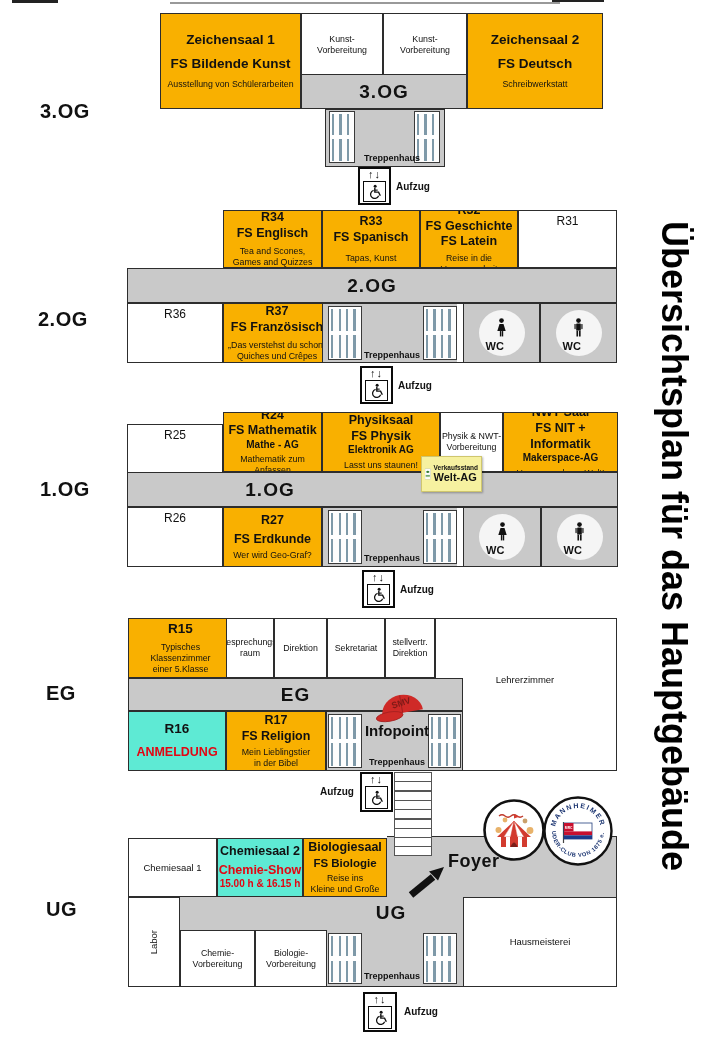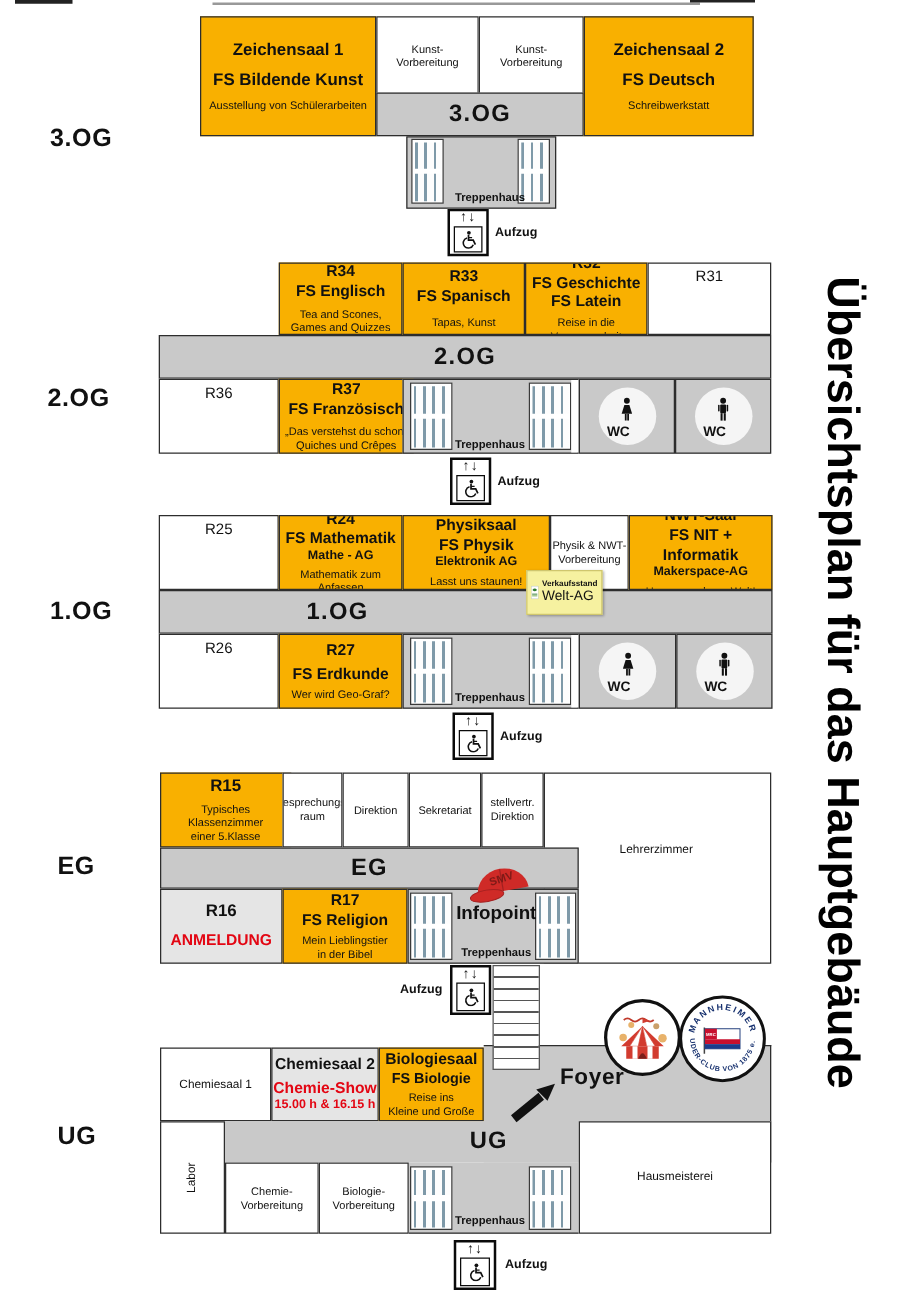--- a/index.html
+++ b/index.html
@@ -6,21 +6,21 @@
   .plan{position:relative;width:720px;height:1040px;background:#fff;overflow:hidden;
         font-family:"Liberation Sans","DejaVu Sans",sans-serif;color:#111}
   .abs{position:absolute;box-sizing:border-box}
   .room{position:absolute;box-sizing:border-box;border:1.2px solid #2d2d2d;
         display:flex;flex-direction:column;align-items:center;justify-content:center;
         text-align:center;line-height:1.25;overflow:hidden}
   .topalign{justify-content:flex-start;padding-top:3px}
   .orange{background:#F9B000}
   .white{background:#ffffff}
   .gray{background:#C9C9C9}
-  .yellow{background:#e5e5e5}
+  .yellow{background:#5eead4}
   .gplain{background:#C9C9C9;border:none}
   .wgap{background:#fff}
   .b14{font-weight:bold;font-size:13.5px}
   .b13{font-weight:bold;font-size:12.5px}
   .b12{font-weight:bold;font-size:11.5px}
   .b11{font-weight:bold;font-size:10px}
   .n9{font-size:8.8px}
   .n10{font-size:9.5px}
   .mt3{margin-top:3px}.mt5{margin-top:5px}.mt7{margin-top:7px}
   .red{color:#E30613}
@@ -41,21 +41,21 @@
   .elab{position:absolute;font-weight:bold;font-size:10px}
   .wc-circle{width:46px;height:46px;border-radius:50%;background:#f5f5f5;position:relative;
              display:flex;align-items:flex-start;justify-content:center;padding-top:3px;
              box-sizing:border-box}
   .wc-t{position:absolute;bottom:2px;left:7px;font-weight:bold;font-size:11px}
   .sticker{position:absolute;box-sizing:border-box;background:#F6F1A0;border:1px solid #cfc66e;
            display:flex;align-items:center;gap:3px;padding:2px 3px;z-index:8;
            box-shadow:1px 1px 2px rgba(0,0,0,.3)}
   .sticker .col{display:flex;flex-direction:column;align-items:flex-start;line-height:1.15}
   .sticker .s1{font-size:6.5px;font-weight:bold}
-  .sticker .s2{font-size:11px;font-weight:normal}
+  .sticker .s2{font-size:11px;font-weight:bold}
   .vtitle{position:absolute;left:628px;top:156px;width:92px;height:780px;
           writing-mode:vertical-rl;font-weight:800;font-size:36px;white-space:nowrap;
           display:flex;align-items:center;justify-content:center;color:#000}
   .vtext{writing-mode:vertical-rl;transform:rotate(180deg);font-size:9.5px}
   .stairdown{position:absolute;background:repeating-linear-gradient(180deg,#fff 0 8px,#555 8px 9.3px);
              border:1px solid #555;box-sizing:border-box;z-index:6}
   .artifact{position:absolute}
 </style>
 </head>
 <body>
@@ -191,21 +191,21 @@
           <path d="M12.5 6.5 V13 h6 l2.8 5.8" stroke="#111" stroke-width="2.2" fill="none"></path>
           <path d="M12.5 9.8 h4.6" stroke="#111" stroke-width="1.8"></path>
           <path d="M10.6 10.2 a6.6 6.6 0 1 0 8 8.6" stroke="#111" stroke-width="2" fill="none"></path>
         </svg>
     </span>
   </div>
   <div class="elab" style="left:398px;top:380px">Aufzug</div>
 
   <div class="flabel" style="left:40px;top:478px">1.OG</div>
 
-  <div class="room white topalign" style="left:127px;top:412px;width:96px;height:60px">
+  <div class="room white topalign" style="left:127px;top:424px;width:96px;height:60px">
     <span class="rnum">R25</span>
   </div>
   <div class="room orange" style="left:223px;top:412px;width:99px;height:60px">
     <span class="b13">R24</span>
     <span class="b13">FS Mathematik</span>
     <span class="b11">Mathe - AG</span>
     <span class="n9 mt3">Mathematik zum Anfassen</span>
   </div>
   <div class="room orange" style="left:322px;top:412px;width:118px;height:60px">
     <span class="b13">Physiksaal</span>

